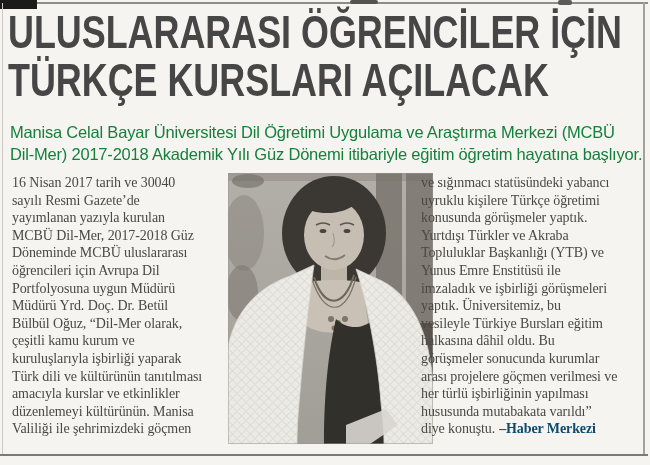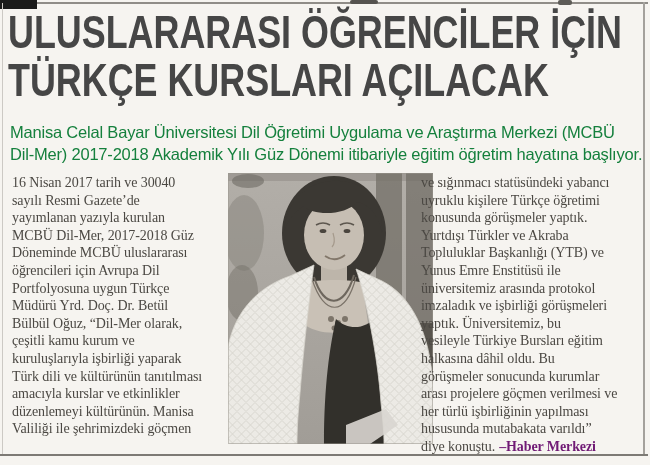--- a/index.html
+++ b/index.html
@@ -47,21 +47,21 @@
   
   .body-col {
     position:absolute; top:174px;
     font-family:"Liberation Serif", "DejaVu Serif", serif;
     font-size:14px; line-height:17.6px; letter-spacing:-0.1px;
     color:#4b4843;
   }
   .col-left  { left:12px;  width:216px; }
   .col-right { left:421px; width:208px; }
   .text-line { white-space: nowrap; }
-  .byline { font-weight:700; margin-left:4px; color:#701a75; }
+  .byline { font-weight:700; margin-left:4px; color:#0c4a6e; }
 
   
   .photo {
     position:absolute; left:228px; top:173px;
     width:205px; height:271px;
   }
   .photo svg { display:block; }
 </style>
 </head>
 <body>
@@ -86,21 +86,21 @@
       <div class="text-line">Dil-Mer) 2017-2018 Akademik Yılı Güz Dönemi itibariyle eğitim öğretim hayatına başlıyor.</div>
     </div>
 
   <div class="body-col col-left">
       <div class="text-line">16 Nisan 2017 tarih ve 30040</div>
       <div class="text-line">sayılı Resmi Gazete’de</div>
       <div class="text-line">yayımlanan yazıyla kurulan</div>
       <div class="text-line">MCBÜ Dil-Mer, 2017-2018 Güz</div>
       <div class="text-line">Döneminde MCBÜ uluslararası</div>
       <div class="text-line">öğrencileri için Avrupa Dil</div>
-      <div class="text-line">Portfolyosuna uygun Türkçe</div>
+      <div class="text-line">Portfolyosuna uygun Müdürü</div>
       <div class="text-line">Müdürü Yrd. Doç. Dr. Betül</div>
       <div class="text-line">Bülbül Oğuz, “Dil-Mer olarak,</div>
       <div class="text-line">çeşitli kamu kurum ve</div>
       <div class="text-line">kuruluşlarıyla işbirliği yaparak</div>
       <div class="text-line">Türk dili ve kültürünün tanıtılması</div>
       <div class="text-line">amacıyla kurslar ve etkinlikler</div>
       <div class="text-line">düzenlemeyi kültürünün. Manisa</div>
       <div class="text-line">Valiliği ile şehrimizdeki göçmen</div>
     </div>
 
@@ -162,21 +162,20 @@
   </div>
 
   <div class="body-col col-right">
     <div>
         <div class="text-line">ve sığınmacı statüsündeki yabancı</div>
         <div class="text-line">uyruklu kişilere Türkçe öğretimi</div>
         <div class="text-line">konusunda görüşmeler yaptık.</div>
         <div class="text-line">Yurtdışı Türkler ve Akraba</div>
         <div class="text-line">Topluluklar Başkanlığı (YTB) ve</div>
         <div class="text-line">Yunus Emre Enstitüsü ile</div>
-        <div class="text-line">üniversitemiz arasında protokol</div>
         <div class="text-line">imzaladık ve işbirliği görüşmeleri</div>
         <div class="text-line">yaptık. Üniversitemiz, bu</div>
         <div class="text-line">vesileyle Türkiye Bursları eğitim</div>
         <div class="text-line">halkasına dâhil oldu. Bu</div>
         <div class="text-line">görüşmeler sonucunda kurumlar</div>
         <div class="text-line">arası projelere göçmen verilmesi ve</div>
         <div class="text-line">her türlü işbirliğinin yapılması</div>
         <div class="text-line">hususunda mutabakata varıldı”</div>
       </div>
     <div class="text-line">

